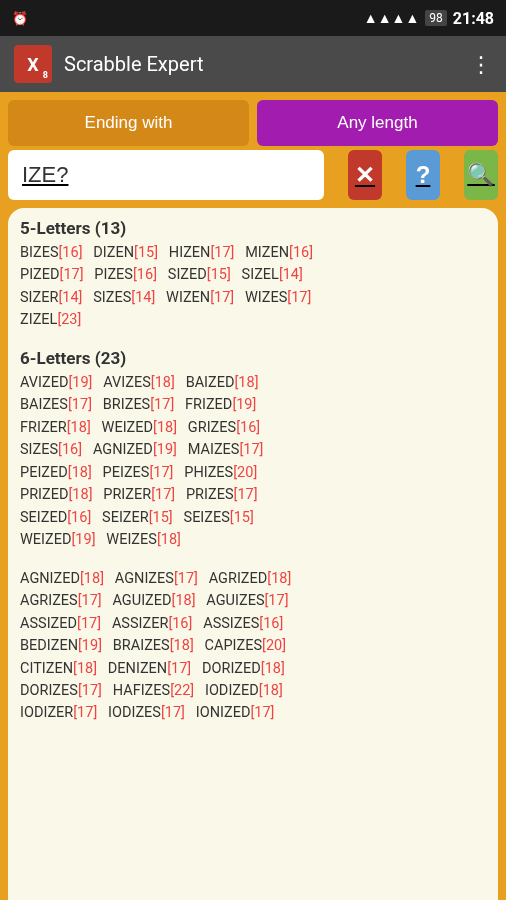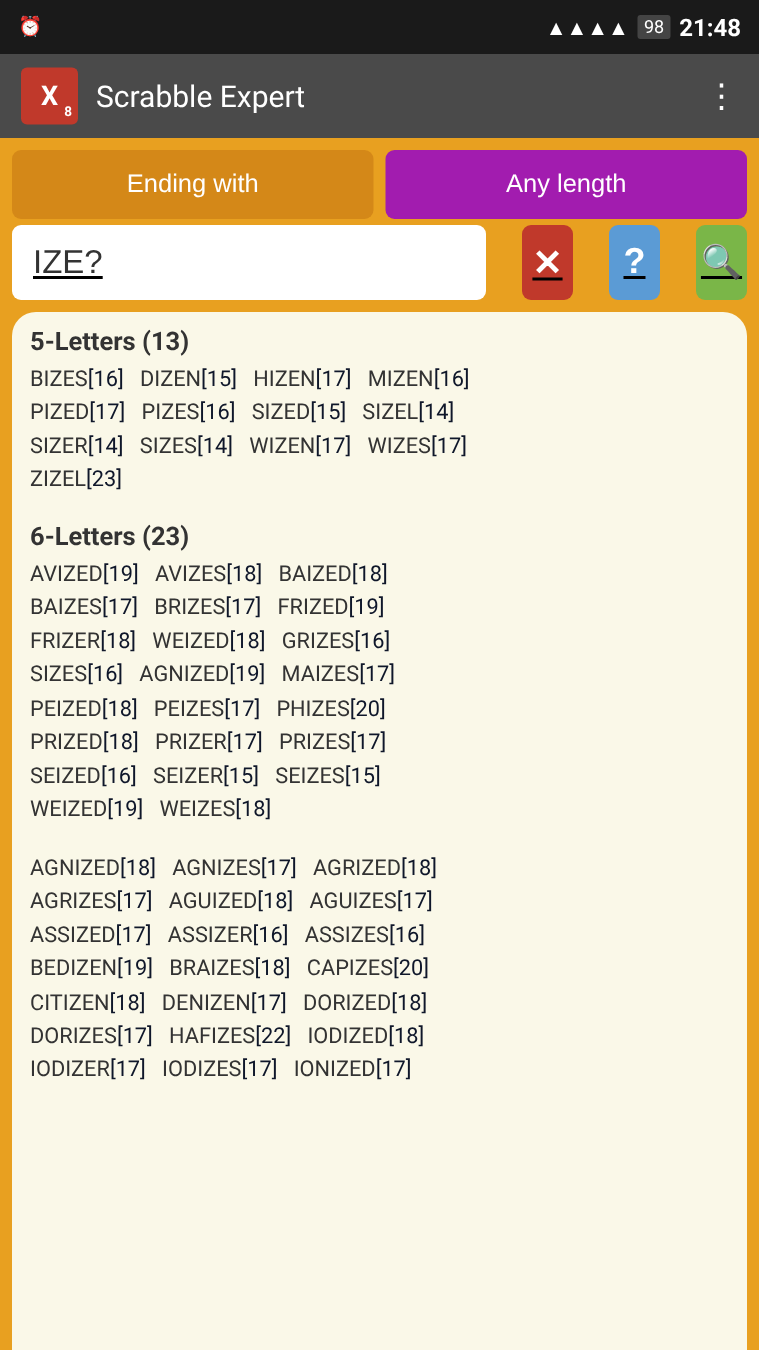--- a/index.html
+++ b/index.html
@@ -170,21 +170,21 @@
       color: #333;
       margin-bottom: 4px;
     }
     .words-line {
       font-size: 14.5px;
       color: #333;
       line-height: 1.55;
       word-break: break-word;
     }
     .word-score {
-      color: #0f172a;
+      color: #ef4444;
       font-weight: normal;
     }
     .word-text {
       color: #333;
       font-weight: normal;
     }
 
     
     .bottom-status {
       width: 100%;

